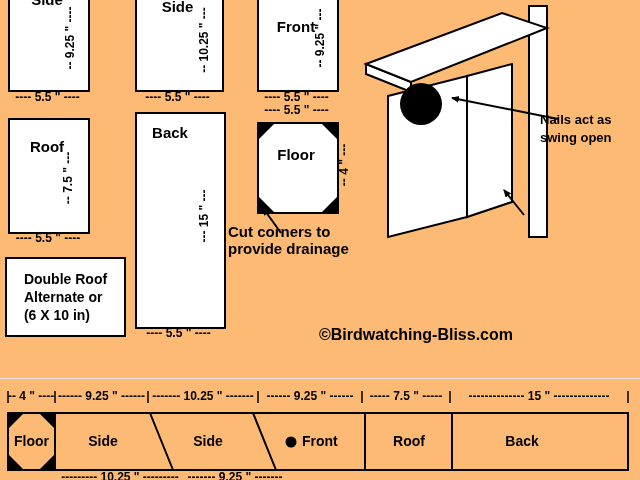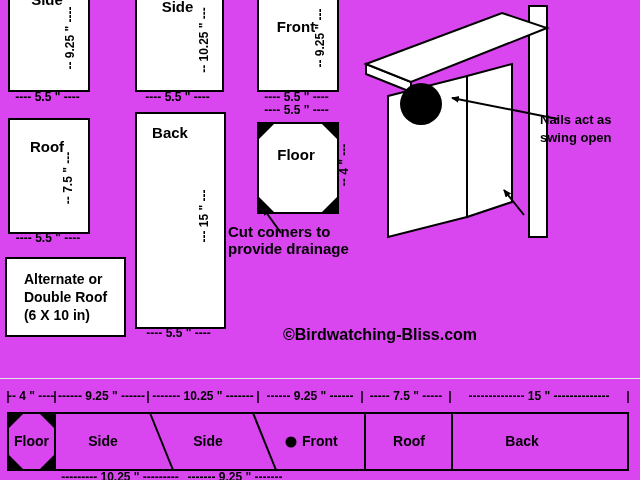--- a/index.html
+++ b/index.html
@@ -1,17 +1,17 @@
 <!DOCTYPE html>
 <html><head>
 <meta charset="utf-8">
 <style>
   html,body{margin:0;padding:0;background:#fff;}
   #screen{
-    position:relative;width:640px;height:480px;background:#d946ef;overflow:hidden;
+    position:relative;width:640px;height:480px;background:#fdba74;overflow:hidden;
     font-family:"Liberation Sans",sans-serif;font-weight:bold;color:#000;
   }
   .panel{position:absolute;border:2px solid #000;background:#fff;}
   .plabel{position:absolute;font-size:15px;text-align:center;white-space:nowrap;}
   .dim{position:absolute;font-size:12px;white-space:nowrap;overflow:hidden;
        text-align:center;height:14px;line-height:14px;}
   .vdim{position:absolute;font-size:12px;white-space:nowrap;overflow:hidden;
         text-align:center;width:100px;height:14px;line-height:14px;transform:rotate(-90deg);}
   .note{position:absolute;}
   .corner{position:absolute;width:15px;height:15px;background:#000;}
@@ -72,22 +72,22 @@
     </defs>
     <line x1="41" y1="37" x2="23" y2="12" stroke="#000" stroke-width="2" marker-end="url(#ah2)"></line>
   </svg>
   <div class="note" style="left:228px;top:223px;width:140px;font-size:15px;line-height:17px">
     <div>Cut corners to</div>
     <div>provide drainage</div>
   </div>
 
   <div class="panel" style="left:5px;top:257px;width:117px;height:76px;display:flex;align-items:center;justify-content:center">
     <div class="note" style="position:static;font-size:14px;line-height:18px">
+      <div>Double Roof</div>
       <div>Alternate or</div>
-      <div>Double Roof</div>
       <div>(6 X 10 in)</div>
     </div>
   </div>
 
   <svg class="svgabs" style="left:360px;top:0px" width="280" height="270" viewBox="0 0 280 270">
     <defs>
       <marker id="ah1" markerWidth="9" markerHeight="8" refX="7" refY="3.5" orient="auto" markerUnits="userSpaceOnUse">
         <polygon points="0,0 8,3.5 0,7" fill="#000"></polygon>
       </marker>
     </defs>
@@ -102,21 +102,21 @@
   </svg>
 
   <div class="note" style="left:540px;top:111px;width:100px;font-size:13px;line-height:18px">
     <div>Nails act as</div>
     <div>swing open</div>
   </div>
 
   <div class="note" style="left:494px;top:218px;width:132px;font-size:14px;line-height:19px">
   </div>
 
-  <div class="note" style="left:283px;top:326px;width:230px;font-size:16px;text-align:left">©Birdwatching-Bliss.com</div>
+  <div class="note" style="left:283px;top:326px;width:230px;font-size:16px;text-align:right">©Birdwatching-Bliss.com</div>
 
   <div class="seam" style="top:378px"></div>
 
   <svg class="svgabs" style="left:0px;top:385px" width="640" height="95" viewBox="0 0 640 95">
     <g stroke="#000" stroke-width="1.5">
       <line x1="8" y1="6" x2="8" y2="18"></line>
       <line x1="55" y1="6" x2="55" y2="18"></line>
       <line x1="148" y1="6" x2="148" y2="18"></line>
       <line x1="258" y1="6" x2="258" y2="18"></line>
       <line x1="362" y1="6" x2="362" y2="18"></line>

